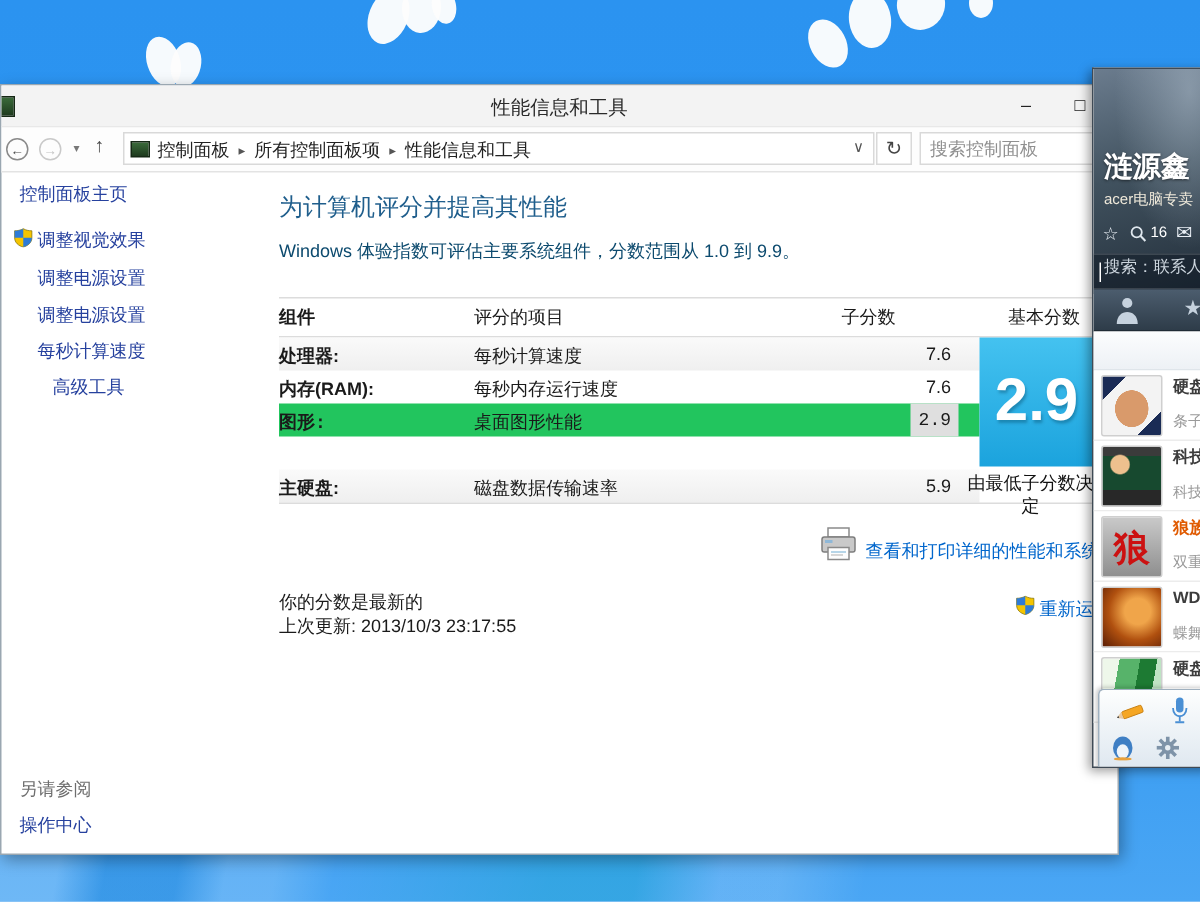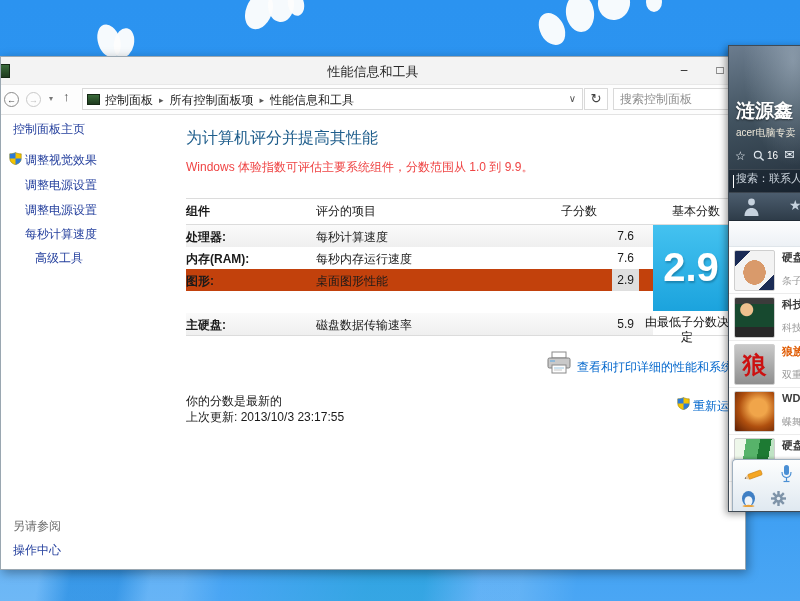--- a/index.html
+++ b/index.html
@@ -62,29 +62,29 @@
 
   .sidelink { position:absolute; font-size:12px; color:#26419e; cursor:pointer; white-space:nowrap; }
   .sl-home{left:12px;top:64px;}
   .sl-0{left:24px;top:95px;} .sl-1{left:24px;top:120px;} .sl-2{left:24px;top:145px;}
   .sl-3{left:24px;top:169px;} .sl-4{left:24px;top:193px;margin-left:10px;}
   .shield-a { position:absolute; left:8px; top:95px; width:13px; height:13px; }
   .seealso { position:absolute; left:12px; top:461px; font-size:12px; color:#6e6e6e; }
   .actioncenter { position:absolute; left:12px; top:485px; font-size:12px; color:#26419e; cursor:pointer; }
 
   .c-heading { position:absolute; left:185px; top:71px; font-size:16px; color:#1f5e8c; white-space:nowrap; }
-  .c-intro { position:absolute; left:185px; top:102px; font-size:12px; color:#ef4444; white-space:nowrap; }
+  .c-intro { position:absolute; left:185px; top:102px; font-size:12px; color:#0c4a6e; white-space:nowrap; }
   .tline { position:absolute; left:185px; height:1px; width:556px; background:#dcdcdc; }
   .tl-top{top:141px;} .tl-head{top:167px;} .tl-bot{top:278px;}
   .th { position:absolute; top:146px; font-size:12px; color:#1a1a1a; white-space:nowrap; }
   .th-comp{left:185px;font-weight:bold;} .th-rated{left:315px;}
   .th-sub{left:560px;width:78px;text-align:left;} .th-base{left:650px;width:90px;text-align:center;}
   .trow { position:absolute; left:185px; width:467px; height:22px; font-size:12px; color:#1a1a1a; }
   .trow.stripe { background:linear-gradient(180deg,#fafafa,#efefef); }
-  .trow.sel { background:#c2410c; }
+  .trow.sel { background:#22c55e;font-family:Liberation Mono, monospace; }
   .tr-0{top:168px;} .tr-1{top:190px;} .tr-2{top:212px;} .tr-3{top:234px;} .tr-4{top:256px;}
   .tcomp { position:absolute; left:0; top:4px; font-weight:bold; white-space:nowrap; }
   .trated { position:absolute; left:130px; top:4px; white-space:nowrap; }
   .tscore { position:absolute; left:375px; top:0; width:78px; height:22px; text-align:right; }
   .tscore span { display:inline-block; padding:4px 5px 0 5px; height:22px; }
   .trow.sel .tscore span { background:#dfdfdf; padding-top:4px; }
   .scorebox { position:absolute; left:652px; top:168px; width:76px; height:86px;
     background:linear-gradient(180deg,#44c2f0,#1ba3dd); }
   .scorebox .num { width:100%; height:100%; text-align:center; line-height:84px; font-size:40px;
     font-weight:bold; color:#fff; text-shadow:1px 2px 2px rgba(0,60,90,.35); }

